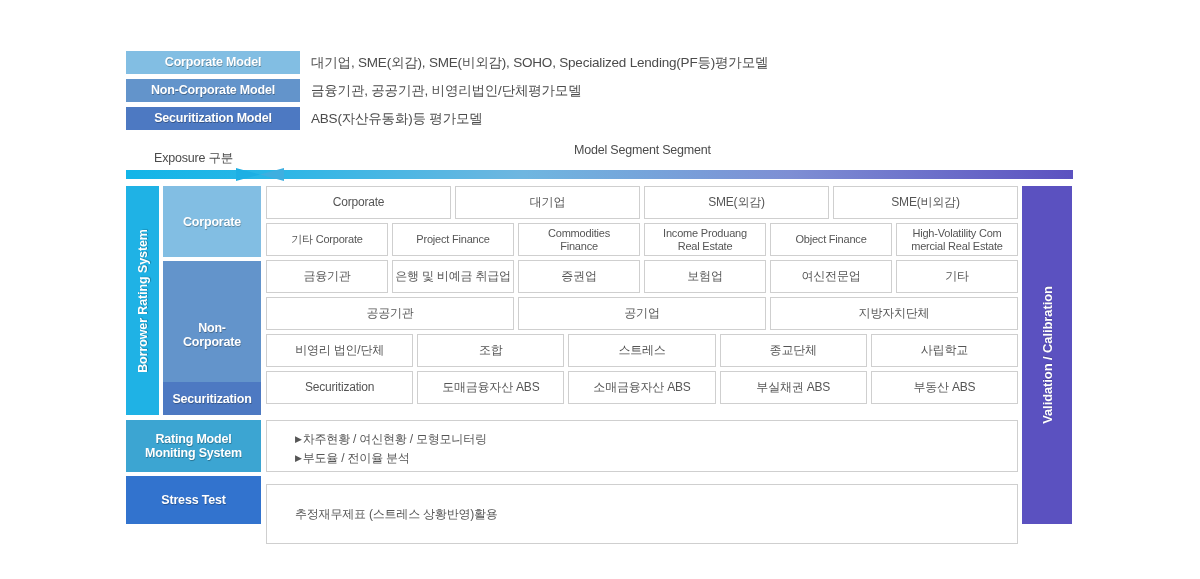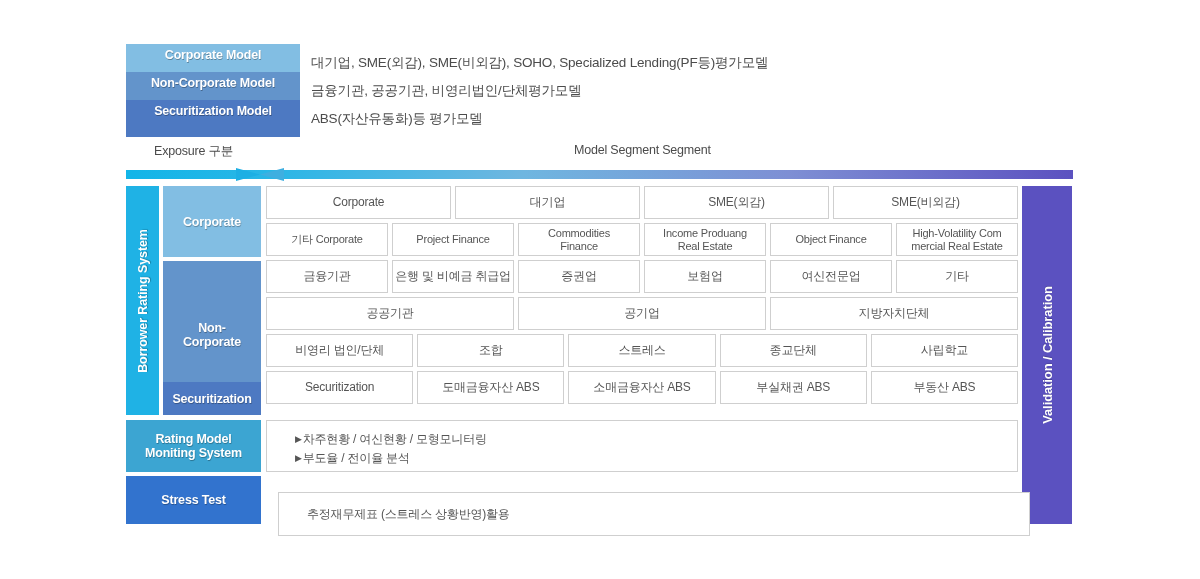--- a/index.html
+++ b/index.html
@@ -28,21 +28,21 @@
     top: 51px;
   }
   .legend-row {
     display: flex;
     align-items: center;
     height: 23px;
     margin-bottom: 5px;
   }
   .legend-chip {
     width: 174px;
-    height: 37px;
+    height: 23px;
     line-height: 23px;
     text-align: center;
     color: #ffffff;
     font-size: 12.5px;
     font-weight: bold;
     letter-spacing: -0.2px;
     text-shadow: 0.5px 0.5px 0.6px rgba(0,0,0,0.30);
     box-sizing: border-box;
   }
   .legend-desc {
@@ -54,21 +54,21 @@
   }
 
   
   .axis-label {
     position: absolute;
     font-size: 12.5px;
     color: #4b4b4b;
     letter-spacing: -0.2px;
     white-space: nowrap;
   }
-  #exposure-label { left: 154px; top: 143px; }
+  #exposure-label { left: 154px; top: 150px; }
   #segment-label  { left: 574px; top: 143px; }
 
   .gradient-bar {
     position: absolute;
     left: 126px;
     top: 168px;
     width: 947px;
     height: 13px;
   }
 
@@ -204,21 +204,21 @@
     width: 752px;
     border: 1px solid #cfcfcf;
     background: #ffffff;
     box-sizing: border-box;
     padding: 9px 28px;
     font-size: 12px;
     color: #555;
     letter-spacing: -0.2px;
   }
   #panel-rating { top: 234px; height: 52px; }
-  #panel-stress { top: 306px; height: 44px; display: flex; align-items: center; margin-left: 12px; }
+  #panel-stress { top: 298px; height: 60px; display: flex; align-items: center; }
   .panel-line { line-height: 1.55; white-space: nowrap; }
   .tri { font-size: 9px; position: relative; top: -1px; margin-right: 1px; }
 </style>
 </head>
 <body>
 
 <div id="root">
 
   <div class="legend">
     <div class="legend-row">

